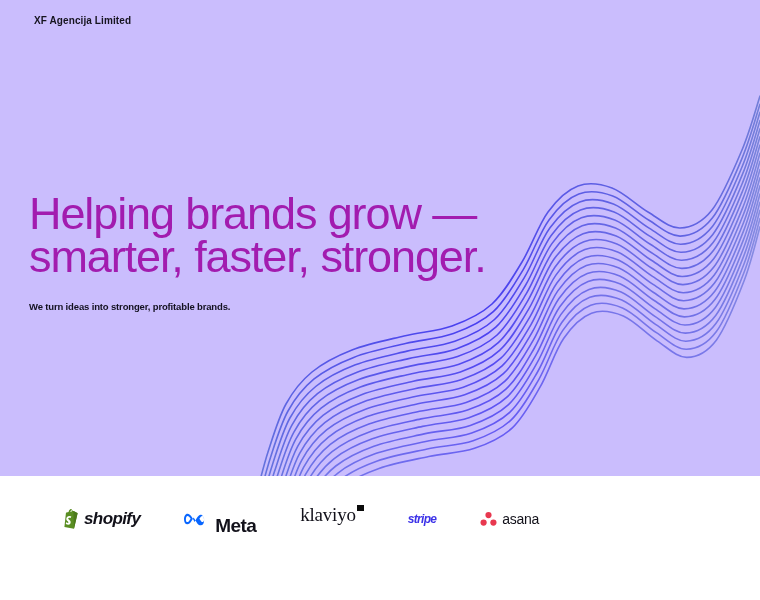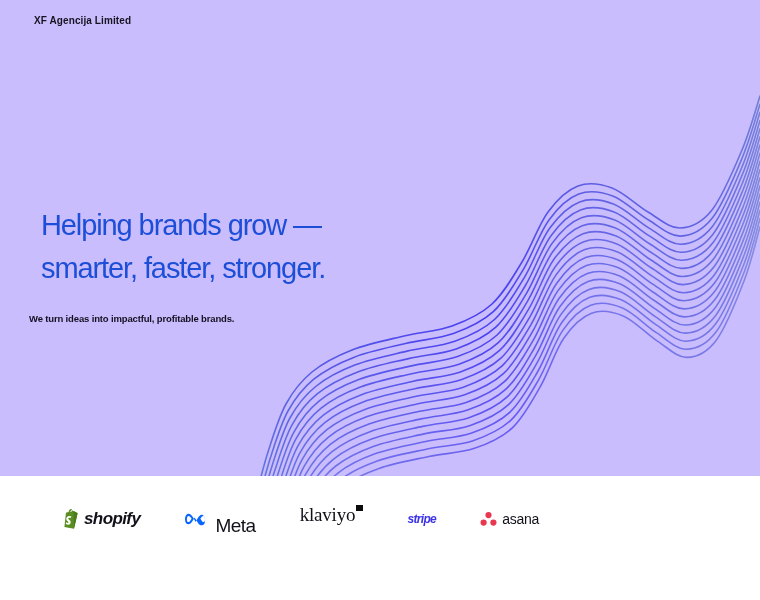--- a/index.html
+++ b/index.html
@@ -60,26 +60,26 @@
   }
 
   .hero-copy {
     position: absolute;
     left: 29px;
     top: 192px;
     z-index: 3;
     width: 470px;
   }
   .headline {
-    margin: 12px;
-    font-size: 29px;
+    margin: 0;
+    font-size: 45px;
     line-height: 43px;
     font-weight: 500;
     letter-spacing: -1.1px;
-    color: #1d4ed8;
+    color: #a21caf;
     white-space: pre-line;
   }
   .subhead {
     margin: 22px 0 0 0;
     font-size: 9.5px;
     line-height: 14px;
     font-weight: 700;
     letter-spacing: -0.15px;
     color: #131120;
   }
@@ -110,21 +110,21 @@
   }
 
   .logo-shopify .logo-text {
     font-size: 17px;
     font-weight: 700;
     font-style: italic;
     letter-spacing: -0.6px;
   }
   .logo-meta .logo-text {
     font-size: 19px;
-    font-weight: 400;
+    font-weight: 700;
     letter-spacing: -0.6px;
     margin-top: 14px;
   }
   .logo-klaviyo .logo-text {
     font-family: "Liberation Serif", serif;
     font-size: 19px;
     font-weight: 400;
     letter-spacing: -0.2px;
   }
   .logo-klaviyo { gap: 2px; align-items: flex-start; }
@@ -182,21 +182,21 @@
         </g>
     </svg>
 
     <div class="brandbar">
       <span class="brand-name">XF Agencija Limited</span>
     </div>
 
     <div class="hero-copy">
       <h1 class="headline">Helping brands grow —
 smarter, faster, stronger.</h1>
-      <p class="subhead">We turn ideas into impactful, profitable brands.</p>
+      <p class="subhead">We turn ideas into stronger, profitable brands.</p>
     </div>
   </section>
 
   <section class="logostrip">
 
     <div class="logo logo-shopify">
       <span>
         <svg class="icon-svg" width="17" height="20" viewBox="0 0 17 20">
           <path d="M11.4 2.1c-.2-.1-.5-.1-.7 0-.1-.6-.4-1.3-1-1.7C9.2.1 8.7 0 8.3.2 7.4.6 6.9 1.8 6.6 2.9l-2 .6c-.6.2-.6.2-.7.8L2.4 18.1 12 19.8 15.6 4.2c-.1 0-3.9-2-4.2-2.1zM9.8 2.6l-1.6.5c.2-.8.6-1.6 1.1-1.9.2-.1.4-.1.5.1.2.3.3.8 0 1.3z" fill="#5a8e22"></path>
           <path d="M11.4 2.1 12 19.8 15.6 4.2c-.1 0-3.9-2-4.2-2.1z" fill="#4c7a1c"></path>

